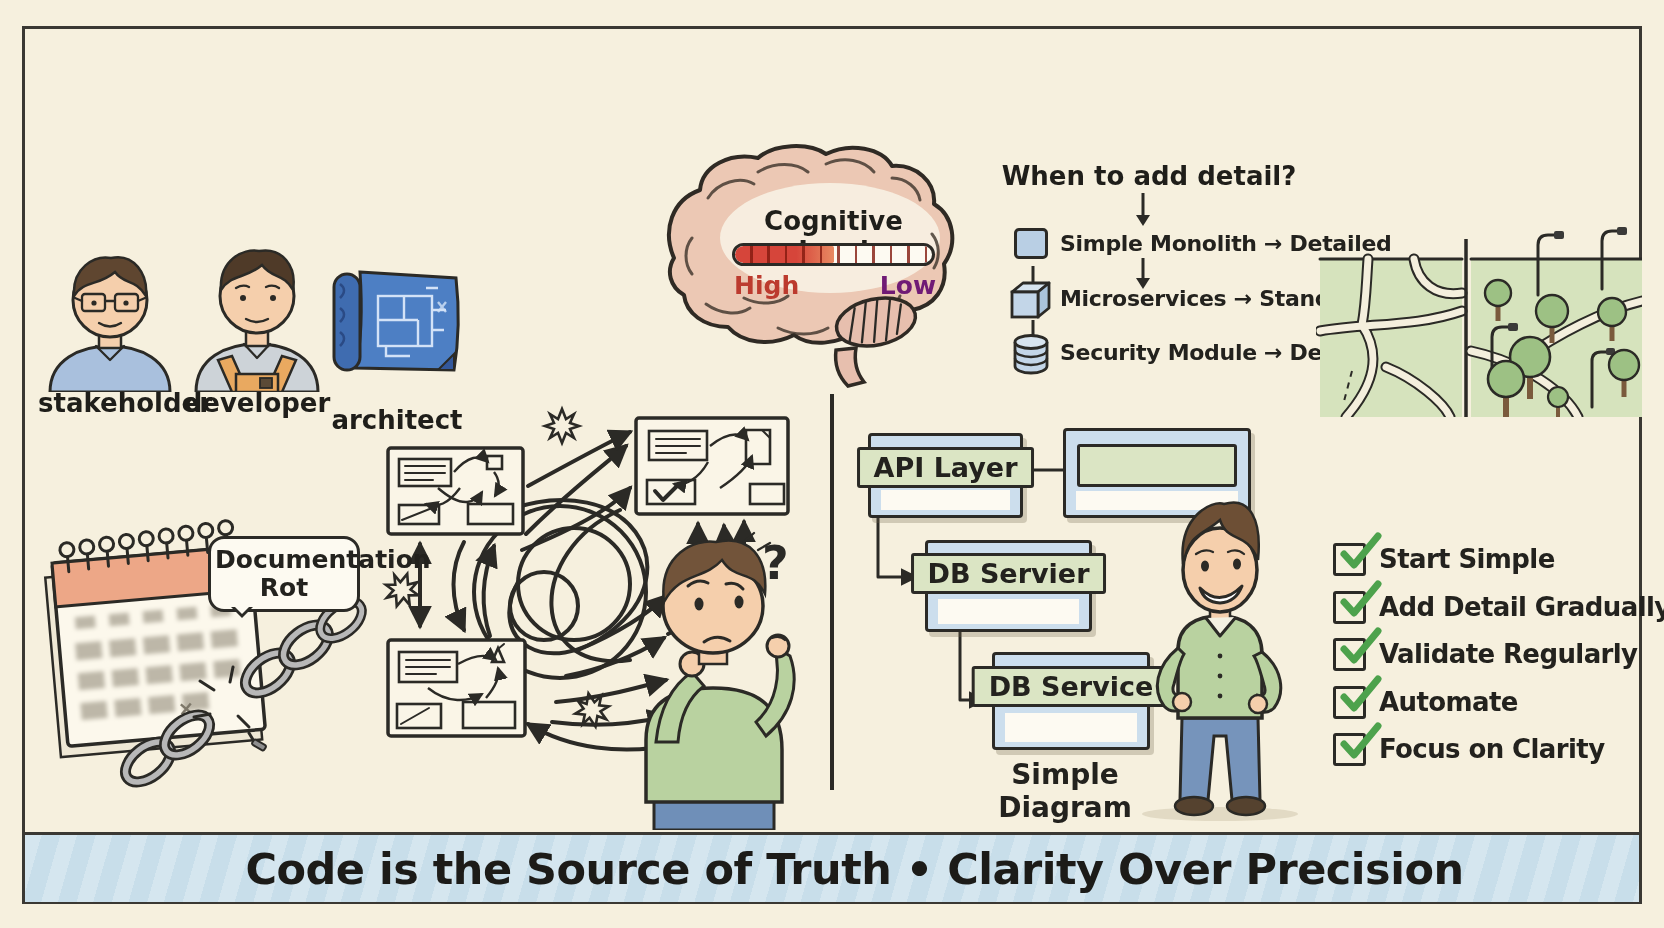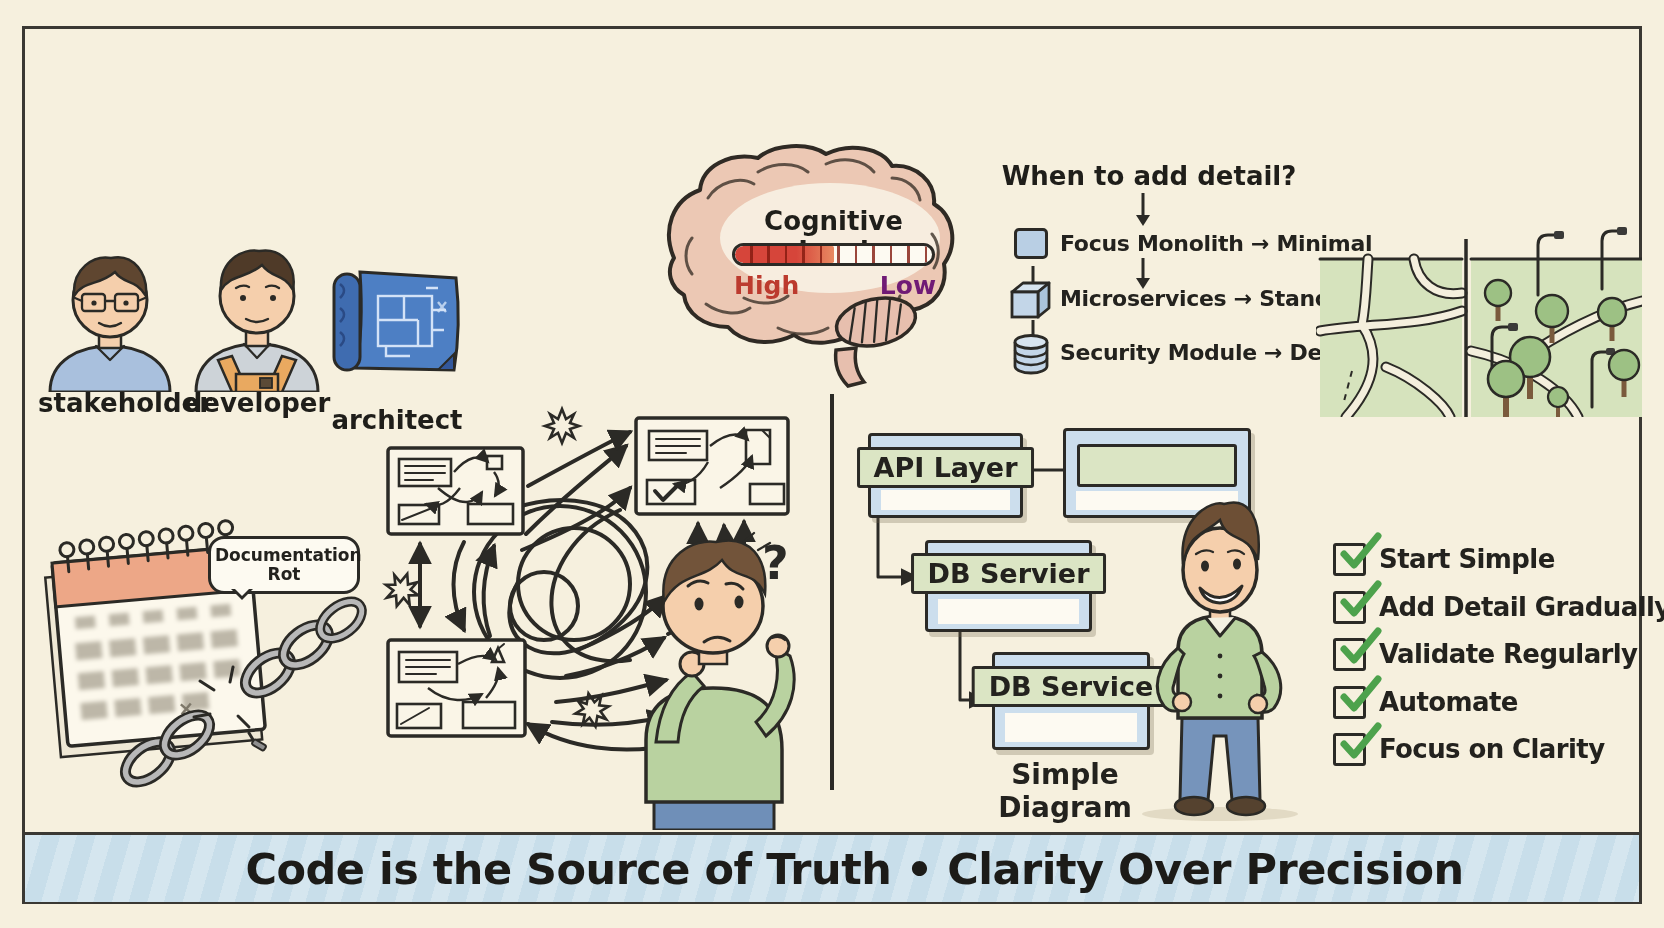--- a/index.html
+++ b/index.html
@@ -23,21 +23,21 @@
     background:linear-gradient(90deg,#d6453a 0 62%,#e5765０ 100%);
     background:linear-gradient(90deg,#d6453a 62%,#e88a62 100%);}
   .meter-ticks{position:absolute;inset:0;border-radius:10px;
     background:repeating-linear-gradient(90deg,transparent 0 15px,rgba(130,25,14,.8) 15px 17.5px);}
   .high{color:#bc3a2e;font-size:25px;font-weight:800;}
   .low{color:#701a75;font-size:25px;font-weight:800;}
   .guide-head{font-size:26px;font-weight:800;}
   .guide-row-label{font-size:22px;font-weight:700;letter-spacing:-0.3px;white-space:nowrap;}
   .sq-icon{width:34px;height:31px;background:#b9cfe4;border:3px solid #2b2a26;border-radius:5px;}
   .bubble{left:208px;top:536px;width:152px;background:#fdfaf1;border:3.5px solid #2b2a26;
-    border-radius:16px;padding:7px 4px;font-size:17px;font-weight:800;line-height:1.12;
+    border-radius:16px;padding:7px 4px;font-size:25px;font-weight:800;line-height:1.12;
     text-align:center;z-index:6;}
   .bubble:after{content:"";position:absolute;left:20px;bottom:-20px;width:0;height:0;
     border:11px solid transparent;border-top-color:#2b2a26;}
   .bubble:before{content:"";position:absolute;left:24px;bottom:-12px;width:0;height:0;
     border:7px solid transparent;border-top-color:#fdfaf1;z-index:1;}
   .sd-box{background:#ccdeed;border:3.5px solid #2b2a26;border-radius:4px;
     box-shadow:4px 5px 0 rgba(110,100,75,.28);}
   .sd-white{position:absolute;left:10px;right:10px;bottom:5px;background:#fdfaf2;}
   .sd-label{position:absolute;left:50%;transform:translateX(-50%);background:#dbe5c4;
     border:3px solid #2b2a26;border-radius:3px;font-size:27px;font-weight:700;
@@ -163,21 +163,21 @@
 
   <div>
     <div class="abs label guide-head" style="left:995px;top:161px;width:308px;">When to add detail?</div>
 
     <svg class="abs" style="left:1134px;top:193px;" width="18" height="34" viewBox="0 0 18 34">
       <path d="M9,0 V24" class="s3"></path>
         <path d="M2,22 L9,33 L16,22 Z" fill="#2b2a26"></path>
     </svg>
 
     <div class="abs sq-icon" style="left:1014px;top:228px;"></div>
-    <div class="abs guide-row-label" style="left:1060px;top:231px;">Focus Monolith → Minimal</div>
+    <div class="abs guide-row-label" style="left:1060px;top:231px;">Simple Monolith → Detailed</div>
 
     <svg class="abs" style="left:1024px;top:266px;" width="18" height="28" viewBox="0 0 18 28">
       <path d="M9,0 V18" class="s3"></path>
         <path d="M2,17 L9,27 L16,17 Z" fill="#2b2a26"></path>
     </svg>
     <svg class="abs" style="left:1134px;top:258px;" width="18" height="32" viewBox="0 0 18 32">
       <path d="M9,0 V22" class="s3"></path>
         <path d="M2,20 L9,31 L16,20 Z" fill="#2b2a26"></path>
     </svg>
 

